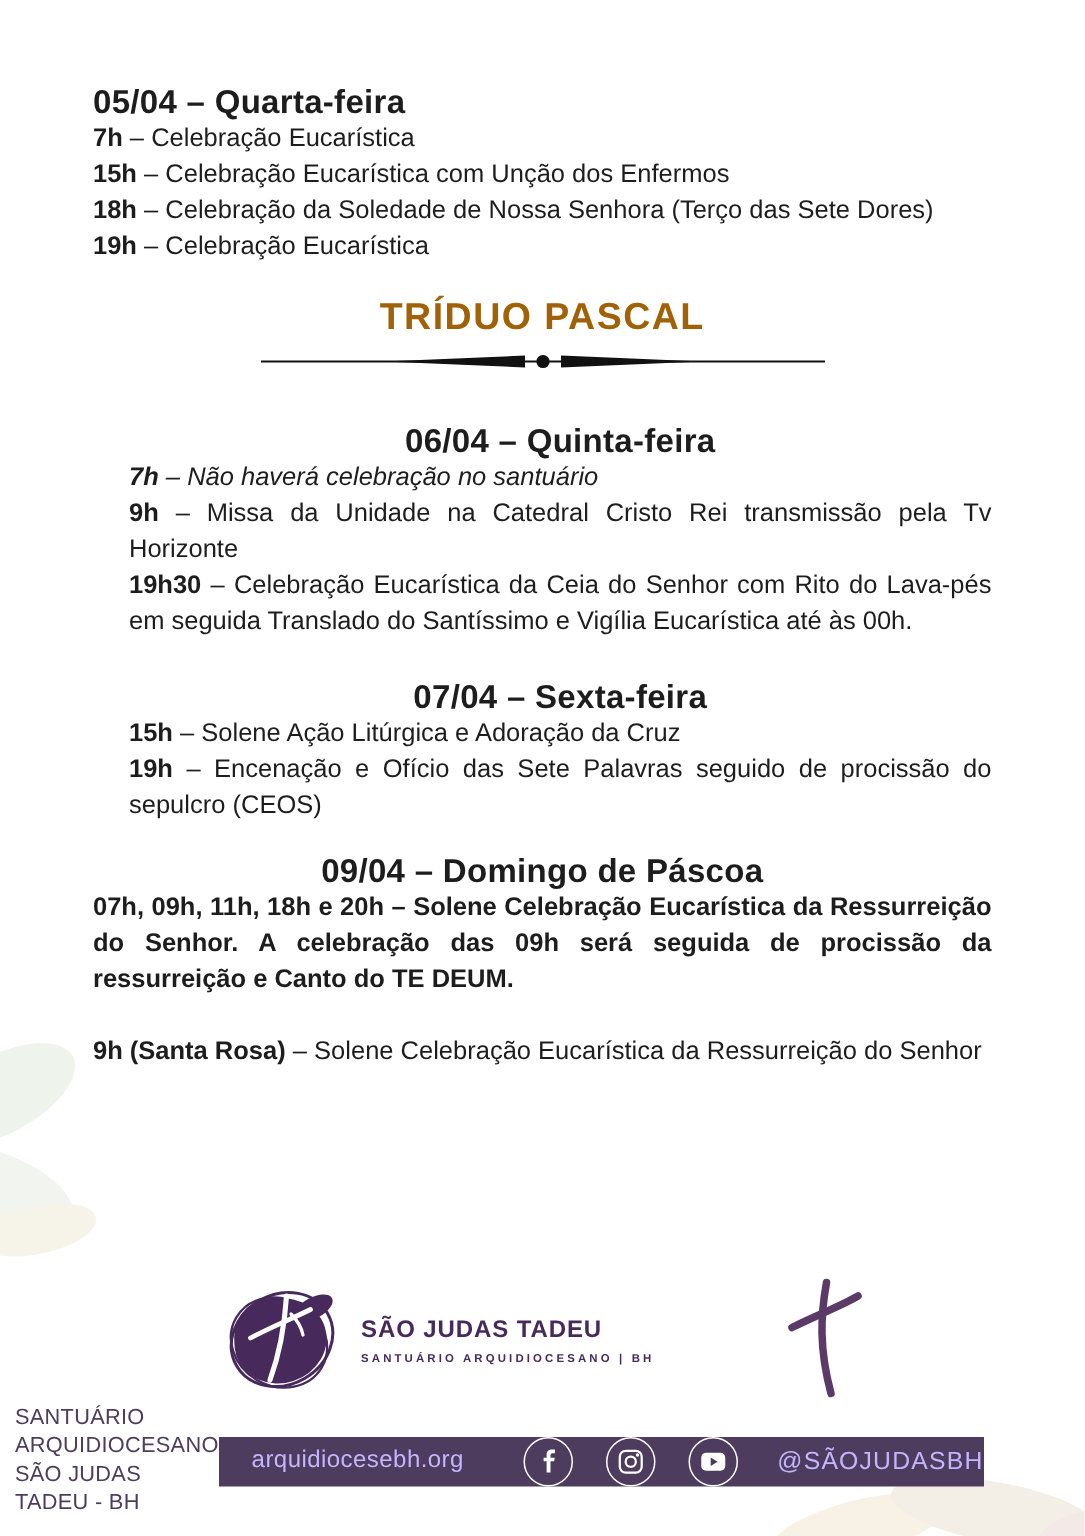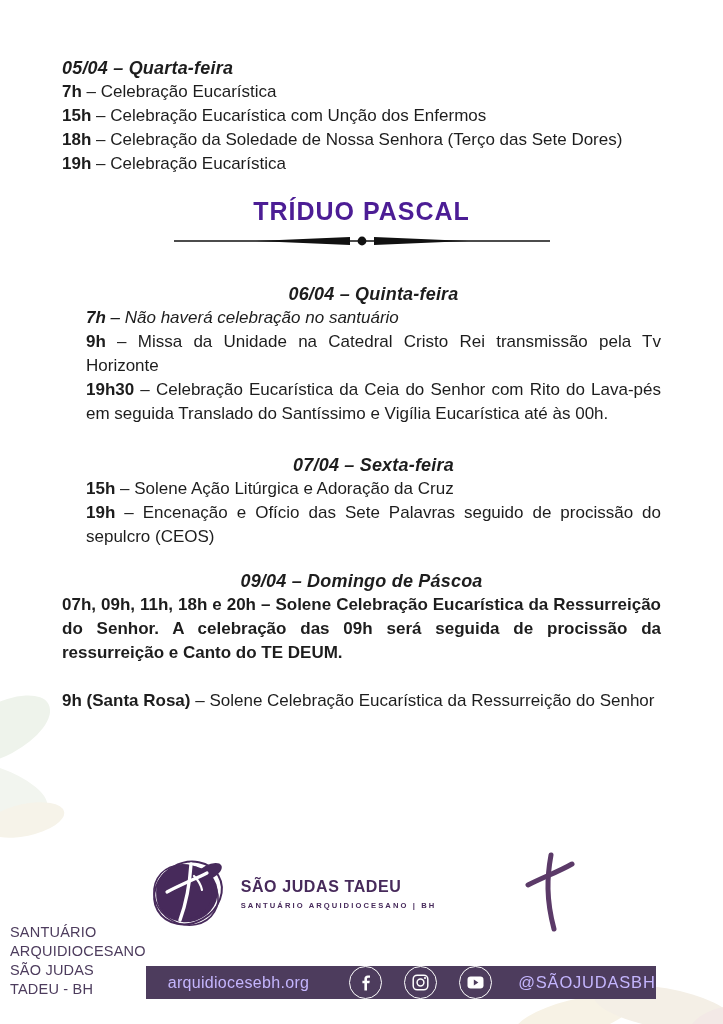--- a/index.html
+++ b/index.html
@@ -16,33 +16,33 @@
   .watermark { position:absolute; z-index:0; pointer-events:none; }
   .wm-left { left:-30px; top:670px; }
   .wm-bottom { right:-10px; bottom:-14px; }
   .content {
     position:relative; z-index:1;
     padding:56px 62px 0 62px;
     font-size:17px; line-height:24px;
   }
   .sec { margin:0; }
   .sec-heading {
-    font-size:18px; font-weight:700; line-height:24px;
-    text-align:center; letter-spacing:0.2px;font-style:italic;
+    font-size:22px; font-weight:700; line-height:24px;
+    text-align:center; letter-spacing:0.2px;
   }
   .sec-heading.left { text-align:left; }
   .line { line-height:24px; }
   .line.just { text-align:justify; }
   .t { font-weight:700; }
   .italic { font-style:italic; }
   .bold-line { font-weight:700; }
   .banner { margin-top:20px; text-align:center; }
   .banner-title {
     font-size:25px; font-weight:700; letter-spacing:1px; line-height:30px;
-    color:#4c1d95;
+    color:#a16207;
   }
   .banner-divider { margin-top:8px; }
   .mt-sec { margin-top:27px;margin-left:24px; }
   .mt-sec-sm { margin-top:20px; }
   .gap-line { height:24px; }
 
   
   .logos-row {
     position:relative; z-index:1;
     margin-top:auto;
@@ -67,21 +67,21 @@
     font-size:21px; color:#5b3a68; letter-spacing:2.5px; line-height:24px;
   }
   .arq-line2 {
     font-family:"Liberation Serif", serif;
     font-size:13px; color:#5b3a68; letter-spacing:2.2px; line-height:16px;
   }
 
   
   .footer {
     position:relative; z-index:1;
-    display:flex; align-items:flex-end;
+    display:flex; align-items:center;
     height:50px; width:650px;
   }
   .f-strip { width:38px; background:#4d3c5d; }
   .f-white {
     width:236px; background:#ffffff;
     display:flex; flex-direction:column; justify-content:center;
     padding-left:10px;
   }
   .f-white div {
     color:#4d3c5d; font-size:14.5px; line-height:19px; letter-spacing:0.2px;

